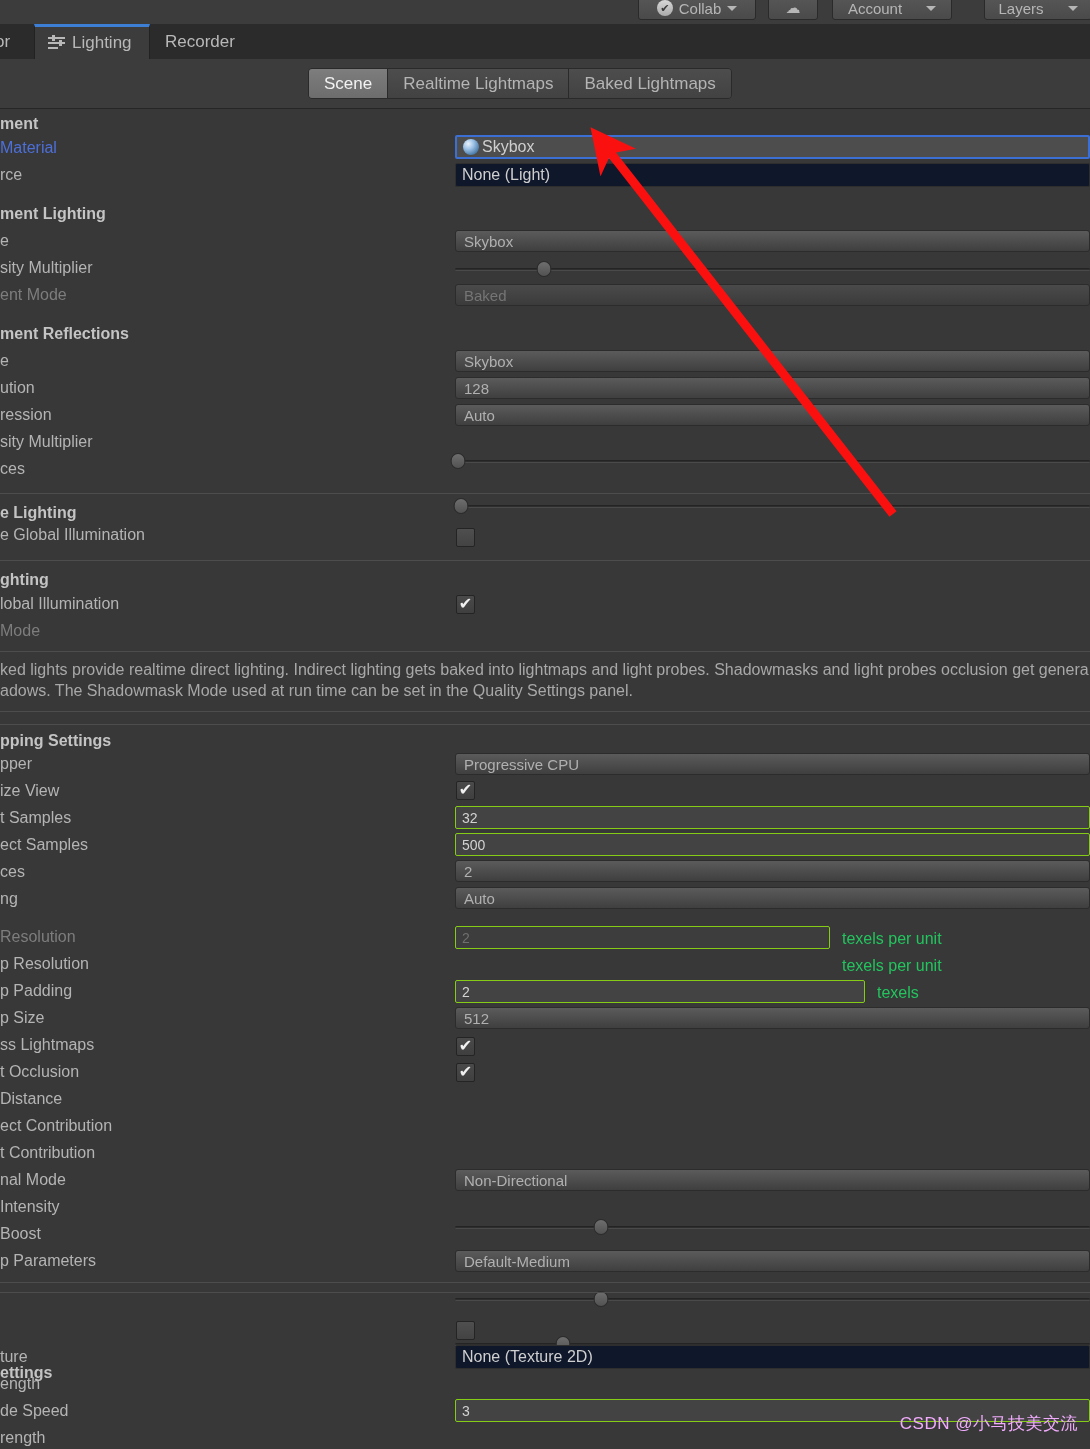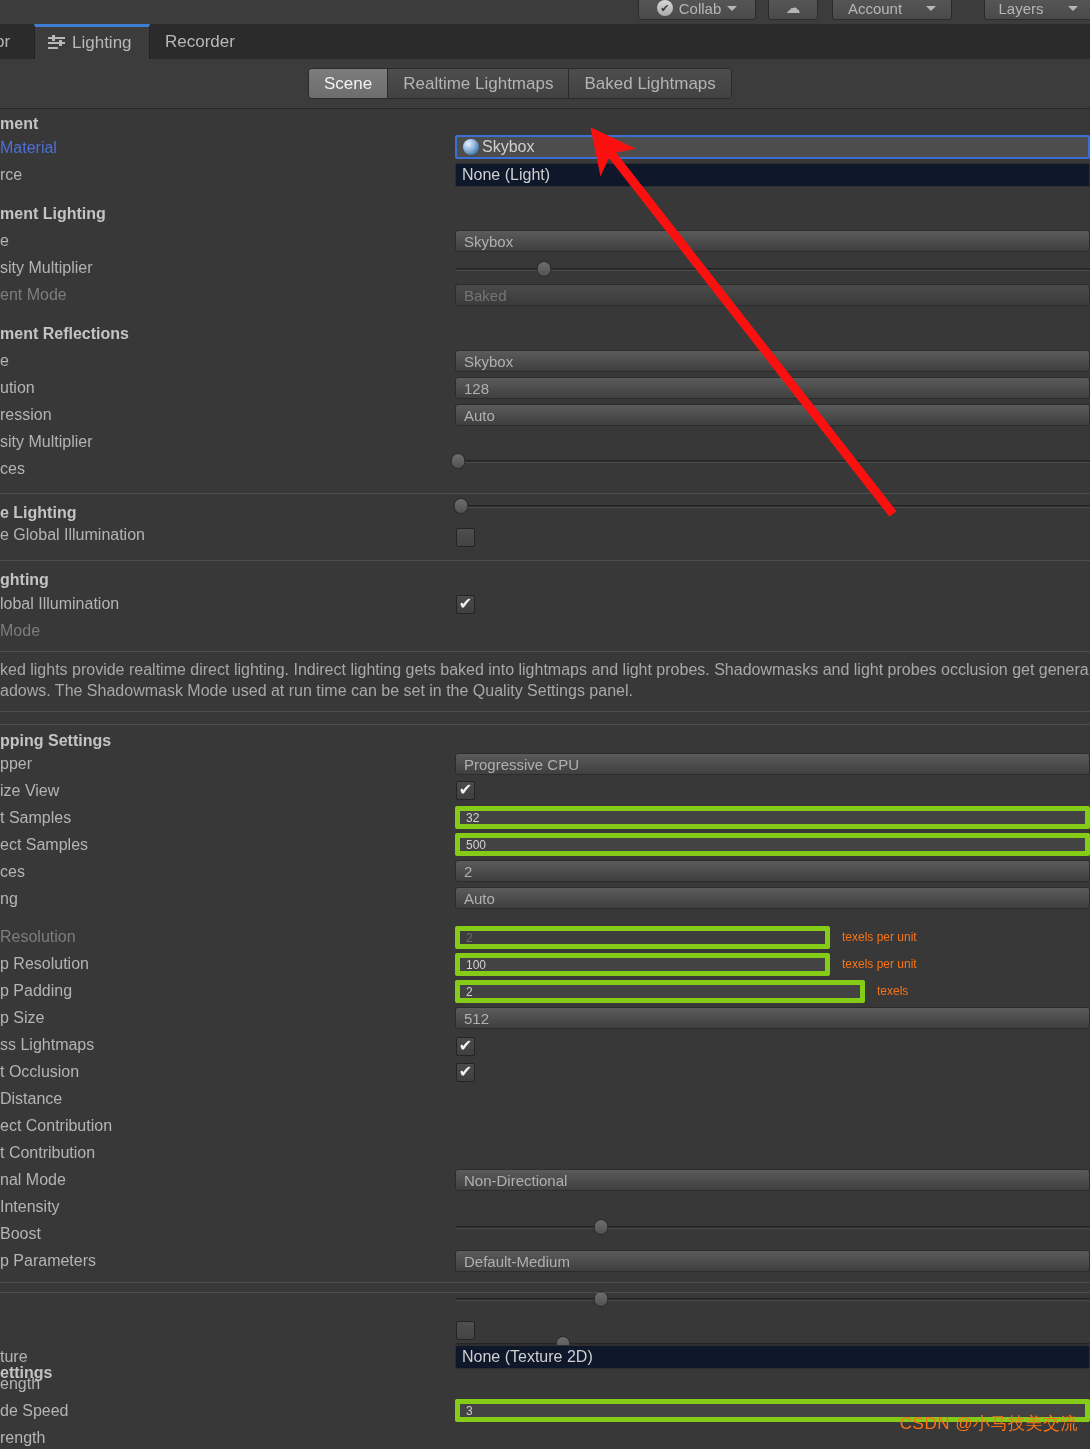--- a/index.html
+++ b/index.html
@@ -116,22 +116,22 @@
     background: radial-gradient(circle at 33% 30%, #eaf2fb 0%, #9dc2e6 35%, #4a7ba8 75%, #2c4a66 100%);
   }
   .popup {
     height: 22px; border: 1px solid #2c2c2c; border-radius: 3px;
     background: linear-gradient(to bottom,#5b5b5b,#3f3f3f);
     color: #b0b0b0; font-size: 15px; display: flex; align-items: center;
     padding-left: 8px;
   }
   .popup.disabled { color: #757575; background: linear-gradient(to bottom,#4a4a4a,#3b3b3b); }
   .numfield {
-    height: 23px; background: #434343; border: 5px solid #84cc16;
-    color: #d2d2d2; font-size: 12px; display: flex; align-items: center;
+    height: 23px; background: #434343; border: 1px solid #84cc16;
+    color: #d2d2d2; font-size: 14px; display: flex; align-items: center;
     padding-left: 6px; border-radius: 2px;
   }
   .numfield.disabled { color: #6f6f6f; background: #3d3d3d; }
   .chk {
     width: 19px; height: 19px; border: 1px solid #242424; border-radius: 2px;
     background: linear-gradient(to bottom,#4f4f4f,#434343);
     display: flex; align-items: center; justify-content: center;
   }
   .chk.on { background: linear-gradient(to bottom,#4a4a4a,#3f3f3f); }
   .chk.on::after {
@@ -142,34 +142,34 @@
   .slider .track {
     position: absolute; left: 0; right: 0; top: 8px; height: 3px;
     background: #2e2e2e; border-top: 1px solid #242424; border-bottom: 1px solid #4a4a4a;
     border-radius: 2px;
   }
   .slider .knob {
     position: absolute; top: 1px; width: 15px; height: 16px; border-radius: 50%;
     background: linear-gradient(to bottom,#6e6e6e,#525252);
     border: 1px solid #2c2c2c; transform: translateX(-50%);
   }
-  .unit { position: absolute; font-size: 12px; color: #f97316; }
+  .unit { position: absolute; font-size: 16px; color: #22c55e; }
   .helpbox {
     position: absolute; left: 0; width: 1090px;
     background: #383838; color: #a8a8a8; font-size: 16px; line-height: 21px;
   }
   .helpbox div { white-space: nowrap; }
 
   
   .annot { position: absolute; left: 0; top: 0; width: 1090px; height: 1449px; pointer-events: none; }
 
   
   .wm {
     position: absolute; right: 12px; bottom: 14px;
-    color: #f97316; font-size: 17px; letter-spacing: 0.5px;
+    color: #f0abfc; font-size: 17px; letter-spacing: 0.5px;
   }
 </style>
 </head>
 <body>
 
 <div id="root">
 
   <div class="toolbar">
     <div class="tb-btn tb-collab">
       <span class="collab-check">✔</span>
@@ -321,23 +321,20 @@
       <span>Auto</span>
     </div>
 
     <div class="lbl dim" style="left:0;top:818px"> Resolution</div>
     <div class="fld numfield disabled" style="left:455px;top:816px;width:375px">
       <span>2</span>
     </div>
     <div class="unit" style="left:842px;top:820px">texels per unit</div>
 
     <div class="lbl" style="left:0;top:845px">p Resolution</div>
-    <div class="fld numfield" style="left:455px;top:843px;width:375px">
-      <span>100</span>
-    </div>
     <div class="unit" style="left:842px;top:847px">texels per unit</div>
 
     <div class="lbl" style="left:0;top:872px">p Padding</div>
     <div class="fld numfield" style="left:455px;top:870px;width:410px">
       <span>2</span>
     </div>
     <div class="unit" style="left:877px;top:874px">texels</div>
 
     <div class="lbl" style="left:0;top:899px">p Size</div>
     <div class="fld popup" style="left:455px;top:897px;width:635px">

